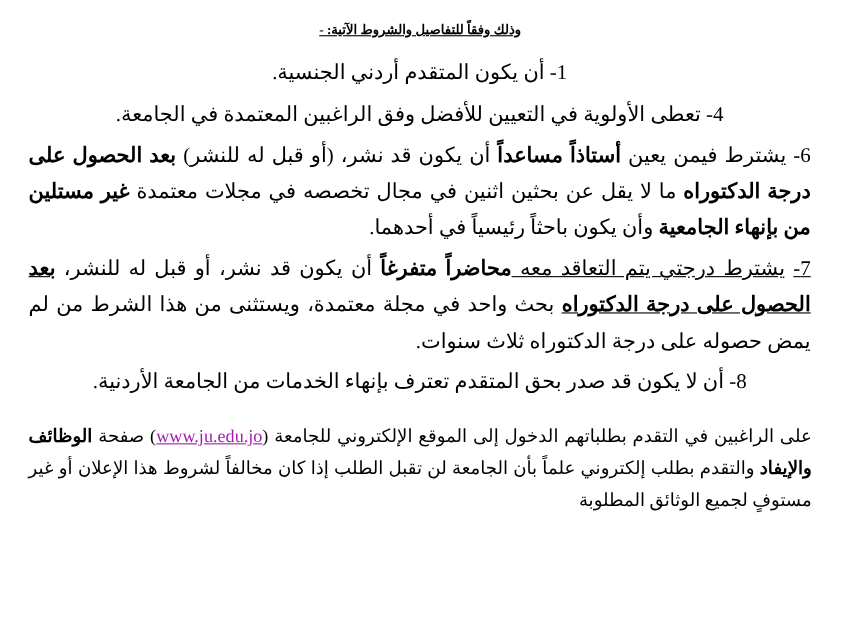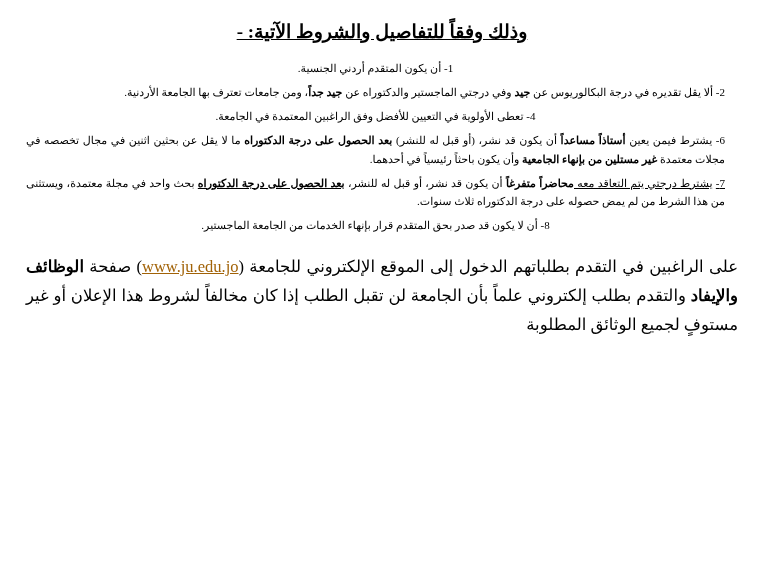--- a/index.html
+++ b/index.html
@@ -17,36 +17,36 @@
   .page {
     position: relative;
     width: 768px;
     height: 570px;
     box-sizing: border-box;
     padding: 14px 30px 10px 26px;
     direction: rtl;
     text-align: right;
   }
   .doc-title {
-    font-size: 19px;
+    font-size: 12px;
     font-weight: bold;
     text-decoration: underline;
     text-align: center;
     margin: 6px 0 16px 0;
     letter-spacing: 0px;
   }
   .clauses {
     margin: 0;
     padding: 0;
     list-style: none;
   }
   .clause {
-    font-size: 11px;
+    font-size: 19px;
     line-height: 1.72;
-    margin: 0 13px 5px 0;
+    margin: 0 1px 5px 0;
     text-align: justify;
     text-justify: inter-word;
   }
   .clause.centerish {
     text-align: center;
   }
   .clause.just {
     text-align: justify;
   }
   .b {
@@ -62,21 +62,21 @@
   .footer {
     margin-top: 18px;
     font-size: 16.5px;
     line-height: 1.75;
     text-align: justify;
   }
   .footer p {
     margin: 0 0 3px 0;
   }
   a.link {
-    color: #a16207;
+    color: #a21caf;
     text-decoration: underline;
   }
   .ltr {
     direction: ltr;
     unicode-bidi: embed;
     display: inline-block;
   }
 </style>
 </head>
 <body>
@@ -85,45 +85,41 @@
 
   <div class="doc-title">وذلك وفقاً للتفاصيل والشروط الآتية: -</div>
 
   <ol class="clauses">
 
     <li class="clause centerish">
       <span>1-</span>
       <span>أن يكون المتقدم أردني الجنسية.</span>
     </li>
 
-    <li class="clause just">
-      <span>2-</span>
-      <span>ألا يقل تقديره في درجة البكالوريوس عن </span><span class="b">جيد</span><span> وفي درجتي الماجستير والدكتوراه عن </span><span class="b">جيد جداً</span><span>، ومن جامعات تعترف بها الجامعة الأردنية.</span>
-    </li>
 
 
     <li class="clause centerish">
       <span>4-</span>
       <span>تعطى الأولوية في التعيين للأفضل وفق الراغبين المعتمدة في الجامعة.</span>
     </li>
 
 
     <li class="clause just">
       <span>6-</span>
       <span>يشترط فيمن يعين </span><span class="b">أستاذاً مساعداً</span><span> أن يكون قد نشر، (أو قبل له للنشر) </span><span class="b">بعد الحصول على درجة الدكتوراه</span><span> ما لا يقل عن بحثين اثنين في مجال تخصصه في مجلات معتمدة </span><span class="b">غير مستلين من بإنهاء الجامعية</span><span> وأن يكون باحثاً رئيسياً في أحدهما.</span>
     </li>
 
     <li class="clause just">
       <span class="u">7-</span>
       <span class="u">يشترط درجتي يتم التعاقد معه </span><span class="b">محاضراً متفرغاً</span><span> أن يكون قد نشر، أو قبل له للنشر، </span><span class="bu">بعد الحصول على درجة الدكتوراه</span><span> بحث واحد في مجلة معتمدة، ويستثنى من هذا الشرط من لم يمض حصوله على درجة الدكتوراه ثلاث سنوات.</span>
     </li>
 
     <li class="clause centerish">
       <span>8-</span>
-      <span>أن لا يكون قد صدر بحق المتقدم قرار بإنهاء الخدمات من الجامعة الماجستير.</span>
+      <span>أن لا يكون قد صدر بحق المتقدم تعترف بإنهاء الخدمات من الجامعة الأردنية.</span>
     </li>
 
 
   </ol>
 
   <div class="footer">
     <p><span>على الراغبين في التقدم بطلباتهم الدخول إلى الموقع الإلكتروني للجامعة (</span><a class="link ltr" href="#">www.ju.edu.jo</a><span>) صفحة </span><span class="b">الوظائف والإيفاد</span><span> والتقدم بطلب إلكتروني علماً بأن الجامعة لن تقبل الطلب إذا كان مخالفاً لشروط هذا الإعلان أو غير مستوفٍ لجميع الوثائق المطلوبة </span></p>
   </div>
 
 </div>

